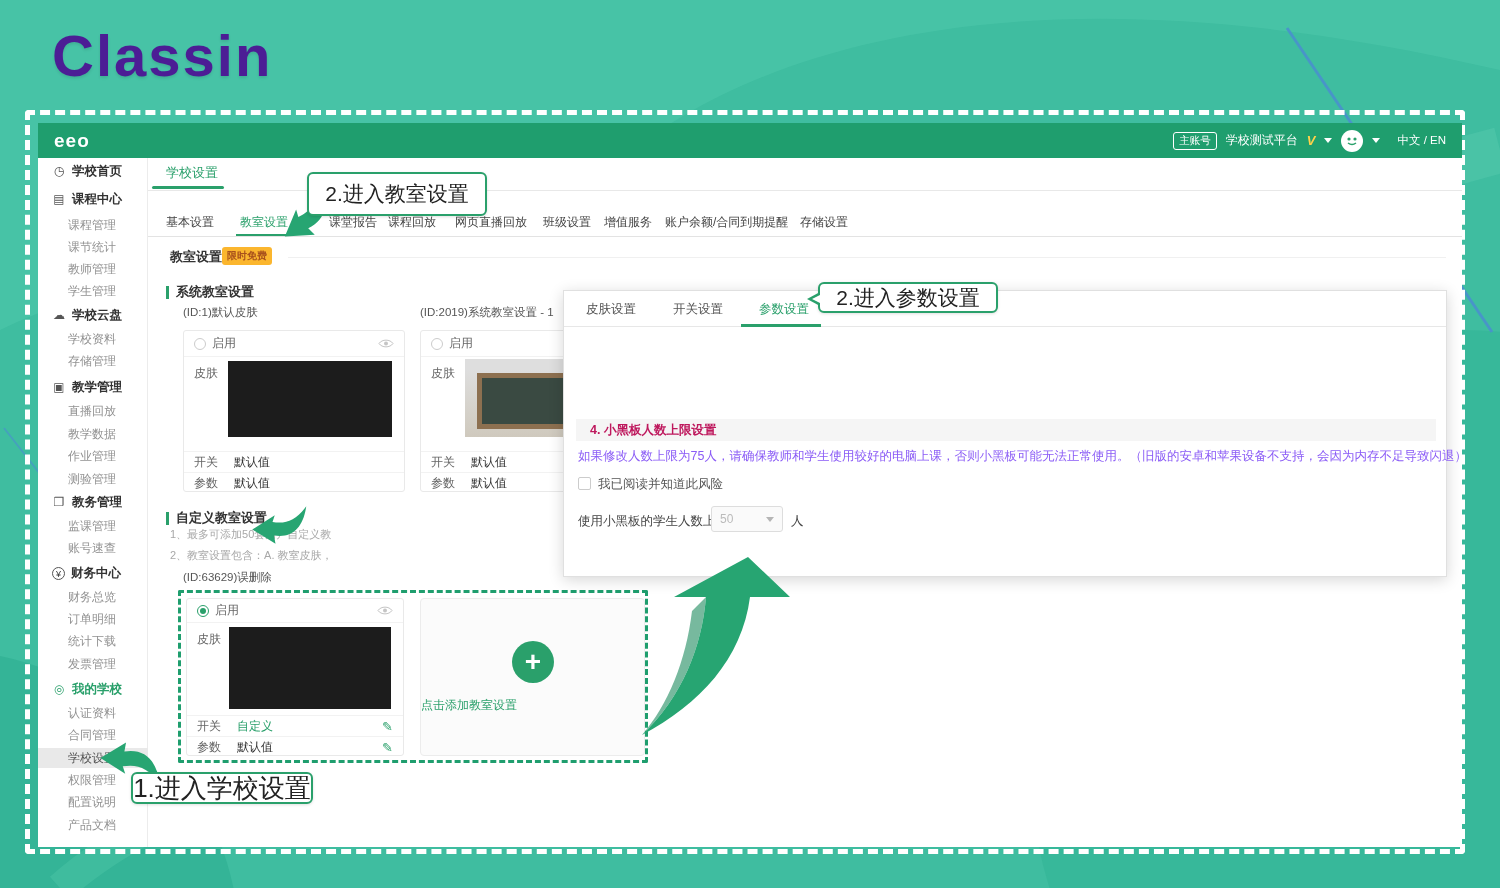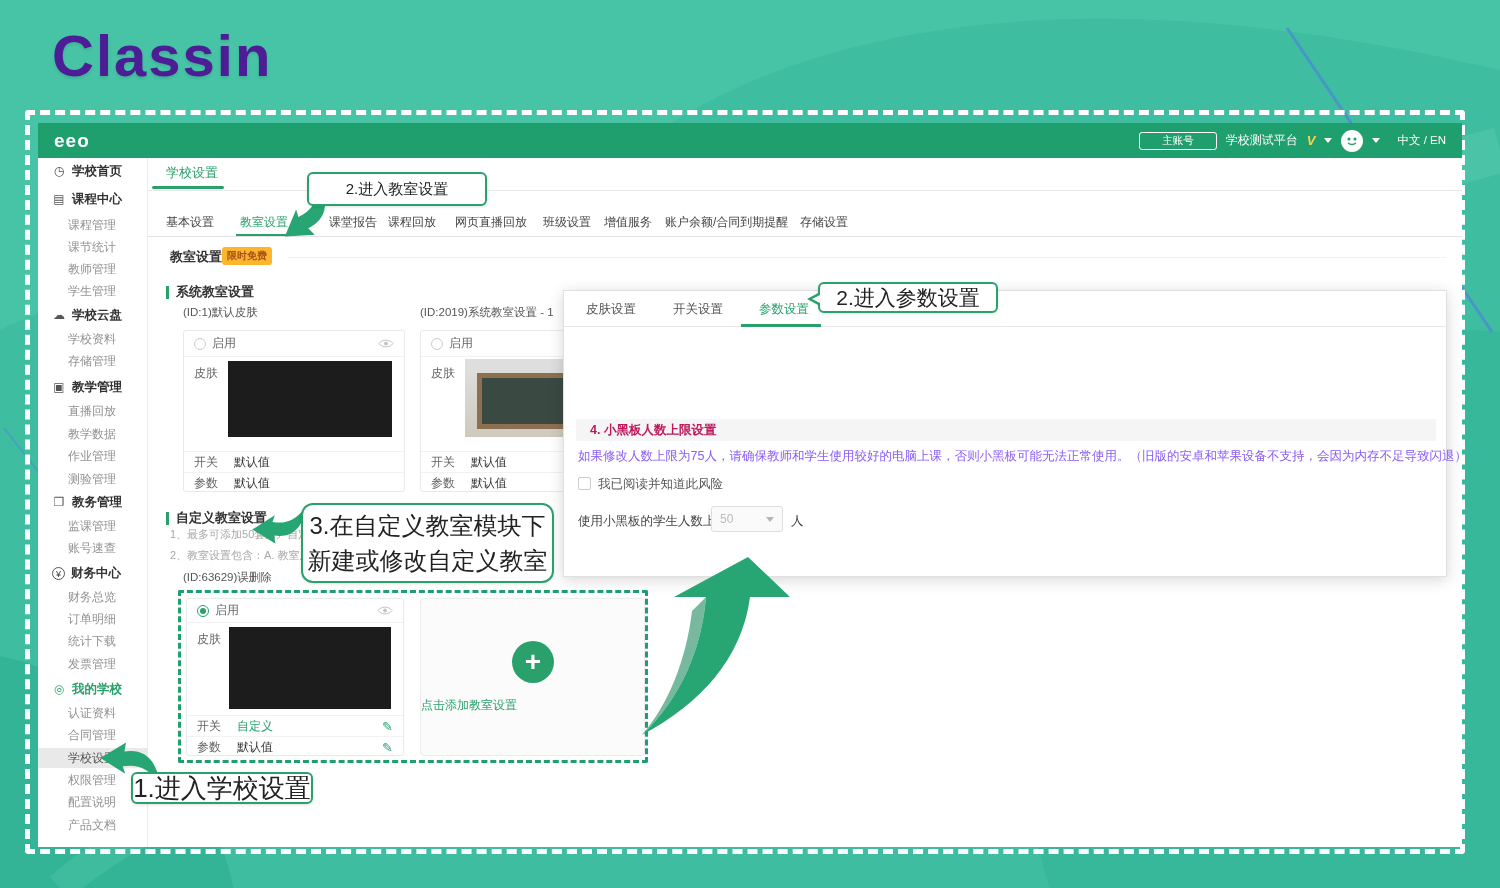--- a/index.html
+++ b/index.html
@@ -9,21 +9,21 @@
   .brand{position:absolute;left:52px;top:22px;font-size:58px;font-weight:800;color:#4c1d95;
          letter-spacing:2px;z-index:1;text-shadow:0 2px 3px rgba(0,0,0,.10);}
   .frame{position:absolute;left:25px;top:110px;width:1440px;height:744px;border:5px dashed #fff;
          border-radius:4px;z-index:1;box-sizing:border-box;}
   .app{position:absolute;left:38px;top:123px;width:1424px;height:724px;background:#fff;z-index:2;}
   
   .topbar{position:absolute;left:38px;top:123px;width:1424px;height:35px;background:#1f9e6e;z-index:4;
           display:flex;align-items:center;padding:0 16px;box-sizing:border-box;color:#fff;}
   .tb-logo{font-size:19px;font-weight:bold;letter-spacing:1px;}
   .tb-right{margin-left:auto;display:flex;align-items:center;gap:9px;}
-  .tb-badge{border:1px solid #fff;border-radius:3px;font-size:10.5px;padding:1px 22px;}
+  .tb-badge{border:1px solid #fff;border-radius:3px;font-size:10.5px;padding:1px 5px;}
   .tb-platform{font-size:12px;}
   .tb-vip{color:#ffd24a;font-weight:bold;font-style:italic;font-size:13px;}
   .caret{width:0;height:0;border-left:4px solid transparent;border-right:4px solid transparent;border-top:5px solid #fff;}
   .avatar{width:22px;height:22px;border-radius:50%;background:#fff;display:flex;align-items:center;justify-content:center;}
   .tb-lang{font-size:11.5px;margin-left:8px;}
   
   .sidebar{position:absolute;left:38px;top:158px;width:110px;height:689px;background:#fff;
            border-right:1px solid #ececec;z-index:3;box-sizing:border-box;}
   .sgroup{position:absolute;left:14px;height:18px;display:flex;align-items:center;gap:6px;
           font-size:12.5px;font-weight:bold;color:#333;white-space:nowrap;}
@@ -327,29 +327,25 @@
     <path d="M3,24 L34,5 L32,16 C57,12 71,27 75,55 C61,36 48,31 30,34 L33,43 Z" fill="#27a572"></path>
   </svg>
   <svg class="arrow" style="left:250px;top:502px;width:60px;height:46px;transform:scaleY(-1)" viewBox="0 0 80 60">
     <path d="M3,24 L34,5 L32,16 C57,12 71,27 75,55 C61,36 48,31 30,34 L33,43 Z" fill="#27a572"></path>
   </svg>
   <svg class="arrow" style="left:628px;top:549px;width:185px;height:195px" viewBox="0 0 185 195">
     <path d="M78,48 C74,98 54,148 14,186 C40,156 58,112 64,62 Z" fill="#1c8a5e" opacity="0.6"></path>
     <path d="M120,8 L46,48 L78,48 C74,98 54,148 14,186 C72,155 114,110 122,48 L162,48 Z" fill="#27a572"></path>
   </svg>
 
-  <div class="callout" style="left:307px;top:172px;width:180px;height:34px;font-size:15px">
+  <div class="callout" style="left:307px;top:172px;width:180px;height:44px;font-size:21px">
       <span>2.进入教室设置</span>
     </div>
   <div class="callout" style="left:818px;top:282px;width:180px;height:31px;font-size:21px">
     <span class="tail-o"></span>
       <span class="tail-i"></span>
     <span>2.进入参数设置</span>
   </div>
-  <div class="callout c-two" style="left:301px;top:503px;width:253px;height:80px;font-size:24px">
-    <span>3.在自定义教室模块下</span>
-    <span>新建或修改自定义教室</span>
-  </div>
   <div class="callout" style="left:131px;top:772px;width:182px;height:32px;font-size:26px">
       <span>1.进入学校设置</span>
     </div>
 
 </div>
 
 </body></html>

